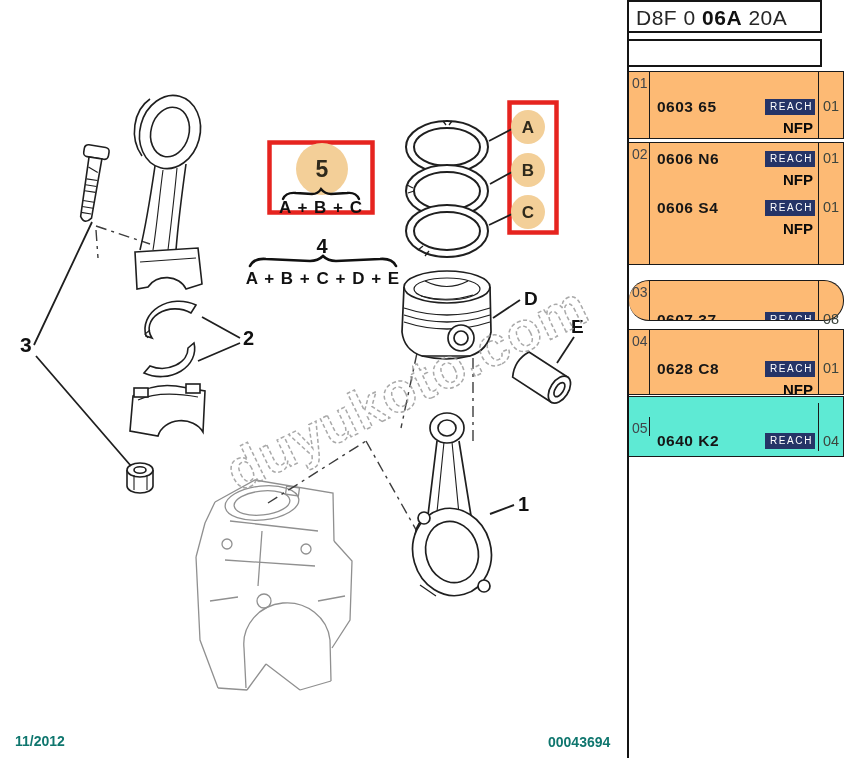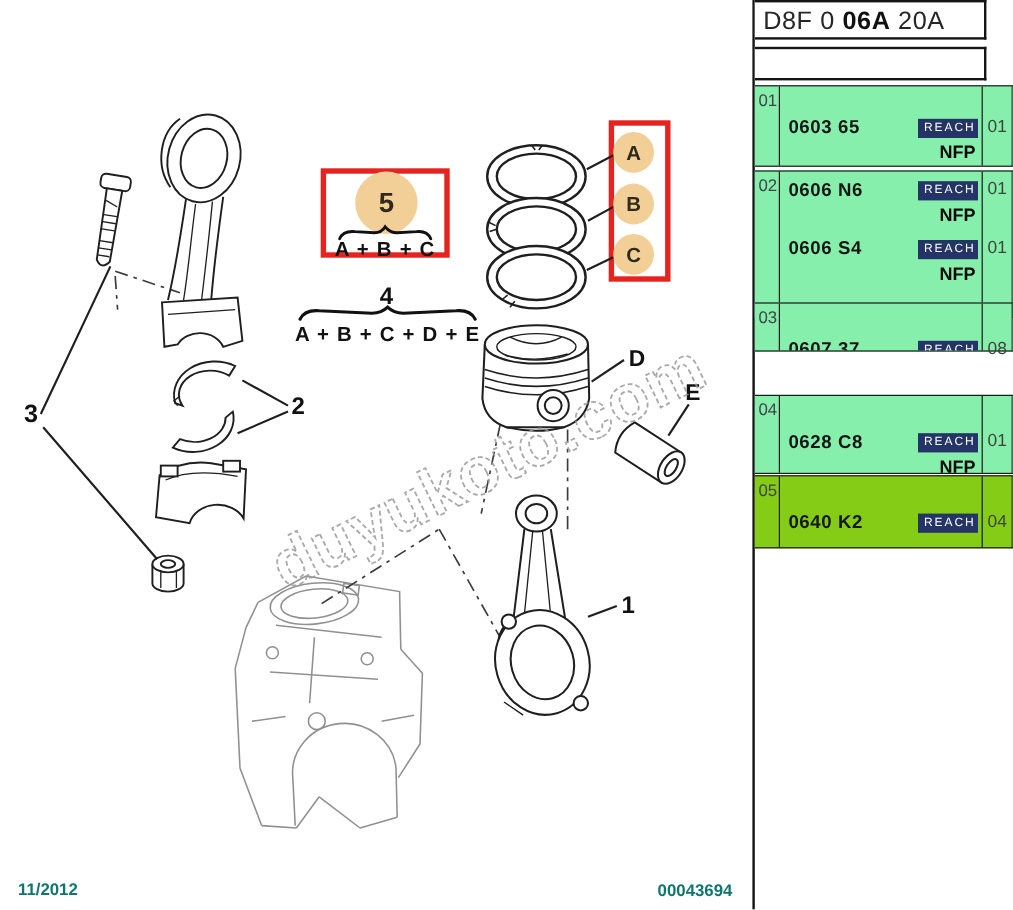--- a/index.html
+++ b/index.html
@@ -17,26 +17,26 @@
 
   
   #panel { position:absolute; left:627px; top:0; width:217px; height:758px;
     border-left:2px solid #141414; }
   .hbox { position:absolute; left:0; width:193px; border-top:2px solid #151515;
     border-bottom:2px solid #151515; border-right:2px solid #151515; background:#fff; }
   #hbox1 { top:0; height:33px; font-size:21px; color:#262626; padding:4px 0 0 7px; letter-spacing:.5px; }
   #hbox1 b { font-weight:bold; color:#111; }
   #hbox2 { top:39px; height:28px; }
 
-  .blk { position:absolute; left:0; width:215px; background:#86efac;
+  .blk { position:absolute; left:0; width:215px; background:#fdba74;
     border:1.5px solid #1a1a1a; border-left:none; display:flex; }
-  .blk.hl { background:#84cc16; }
+  .blk.hl { background:#5eead4;align-items:center; }
   .b1 { top:71px;  height:68px; }
   .b2 { top:142px; height:123px; }
-  .b3 { top:252px; height:41px; }
+  .b3 { top:280px; height:41px;border-radius:20px; }
   .b4 { top:329px; height:66px; }
   .b5 { top:396px; height:61px; }
 
   .col-idx { width:21px; border-right:1.5px solid #1a1a1a; font-size:14px;
     color:#40454a; padding:3px 0 0 3px; }
   .col-main { flex:1 1 auto; padding:0 3px 0 7px; overflow:hidden; }
   .col-qty { width:25px; border-left:1.5px solid #1a1a1a; font-size:14.5px;
     color:#3c443c; text-align:center; }
 
   .pline { display:flex; justify-content:space-between; align-items:center; height:19px; }

